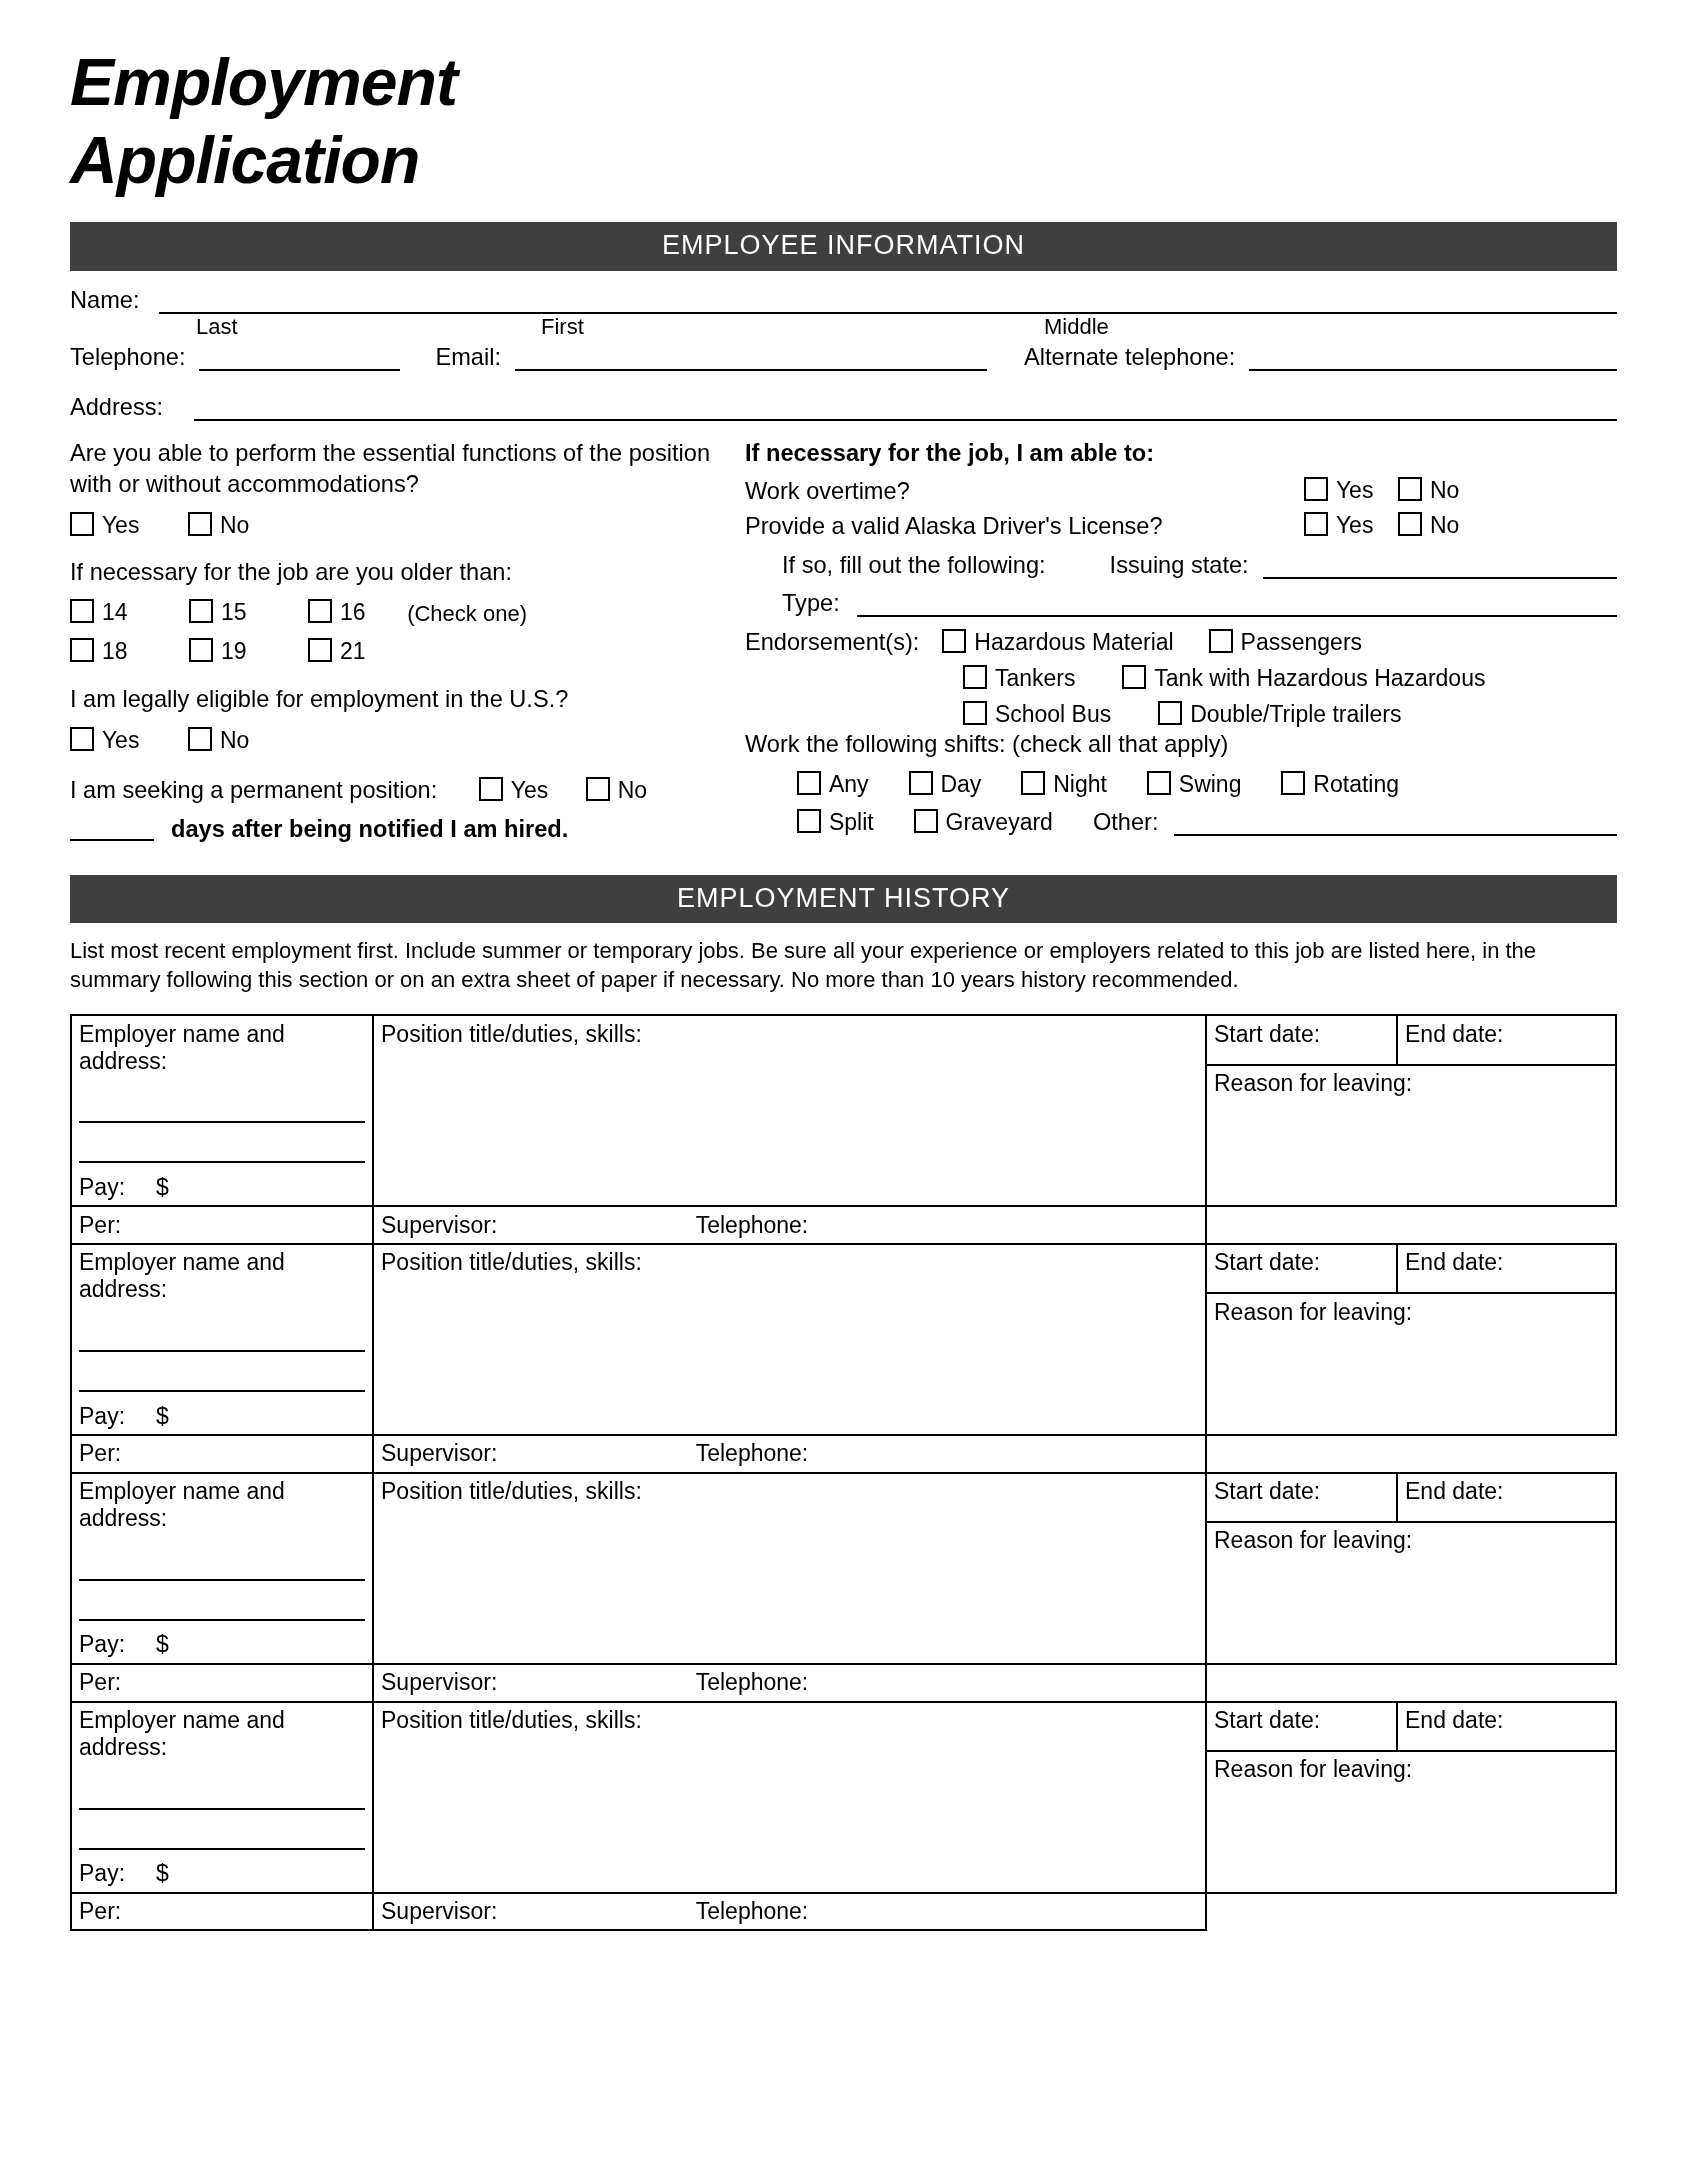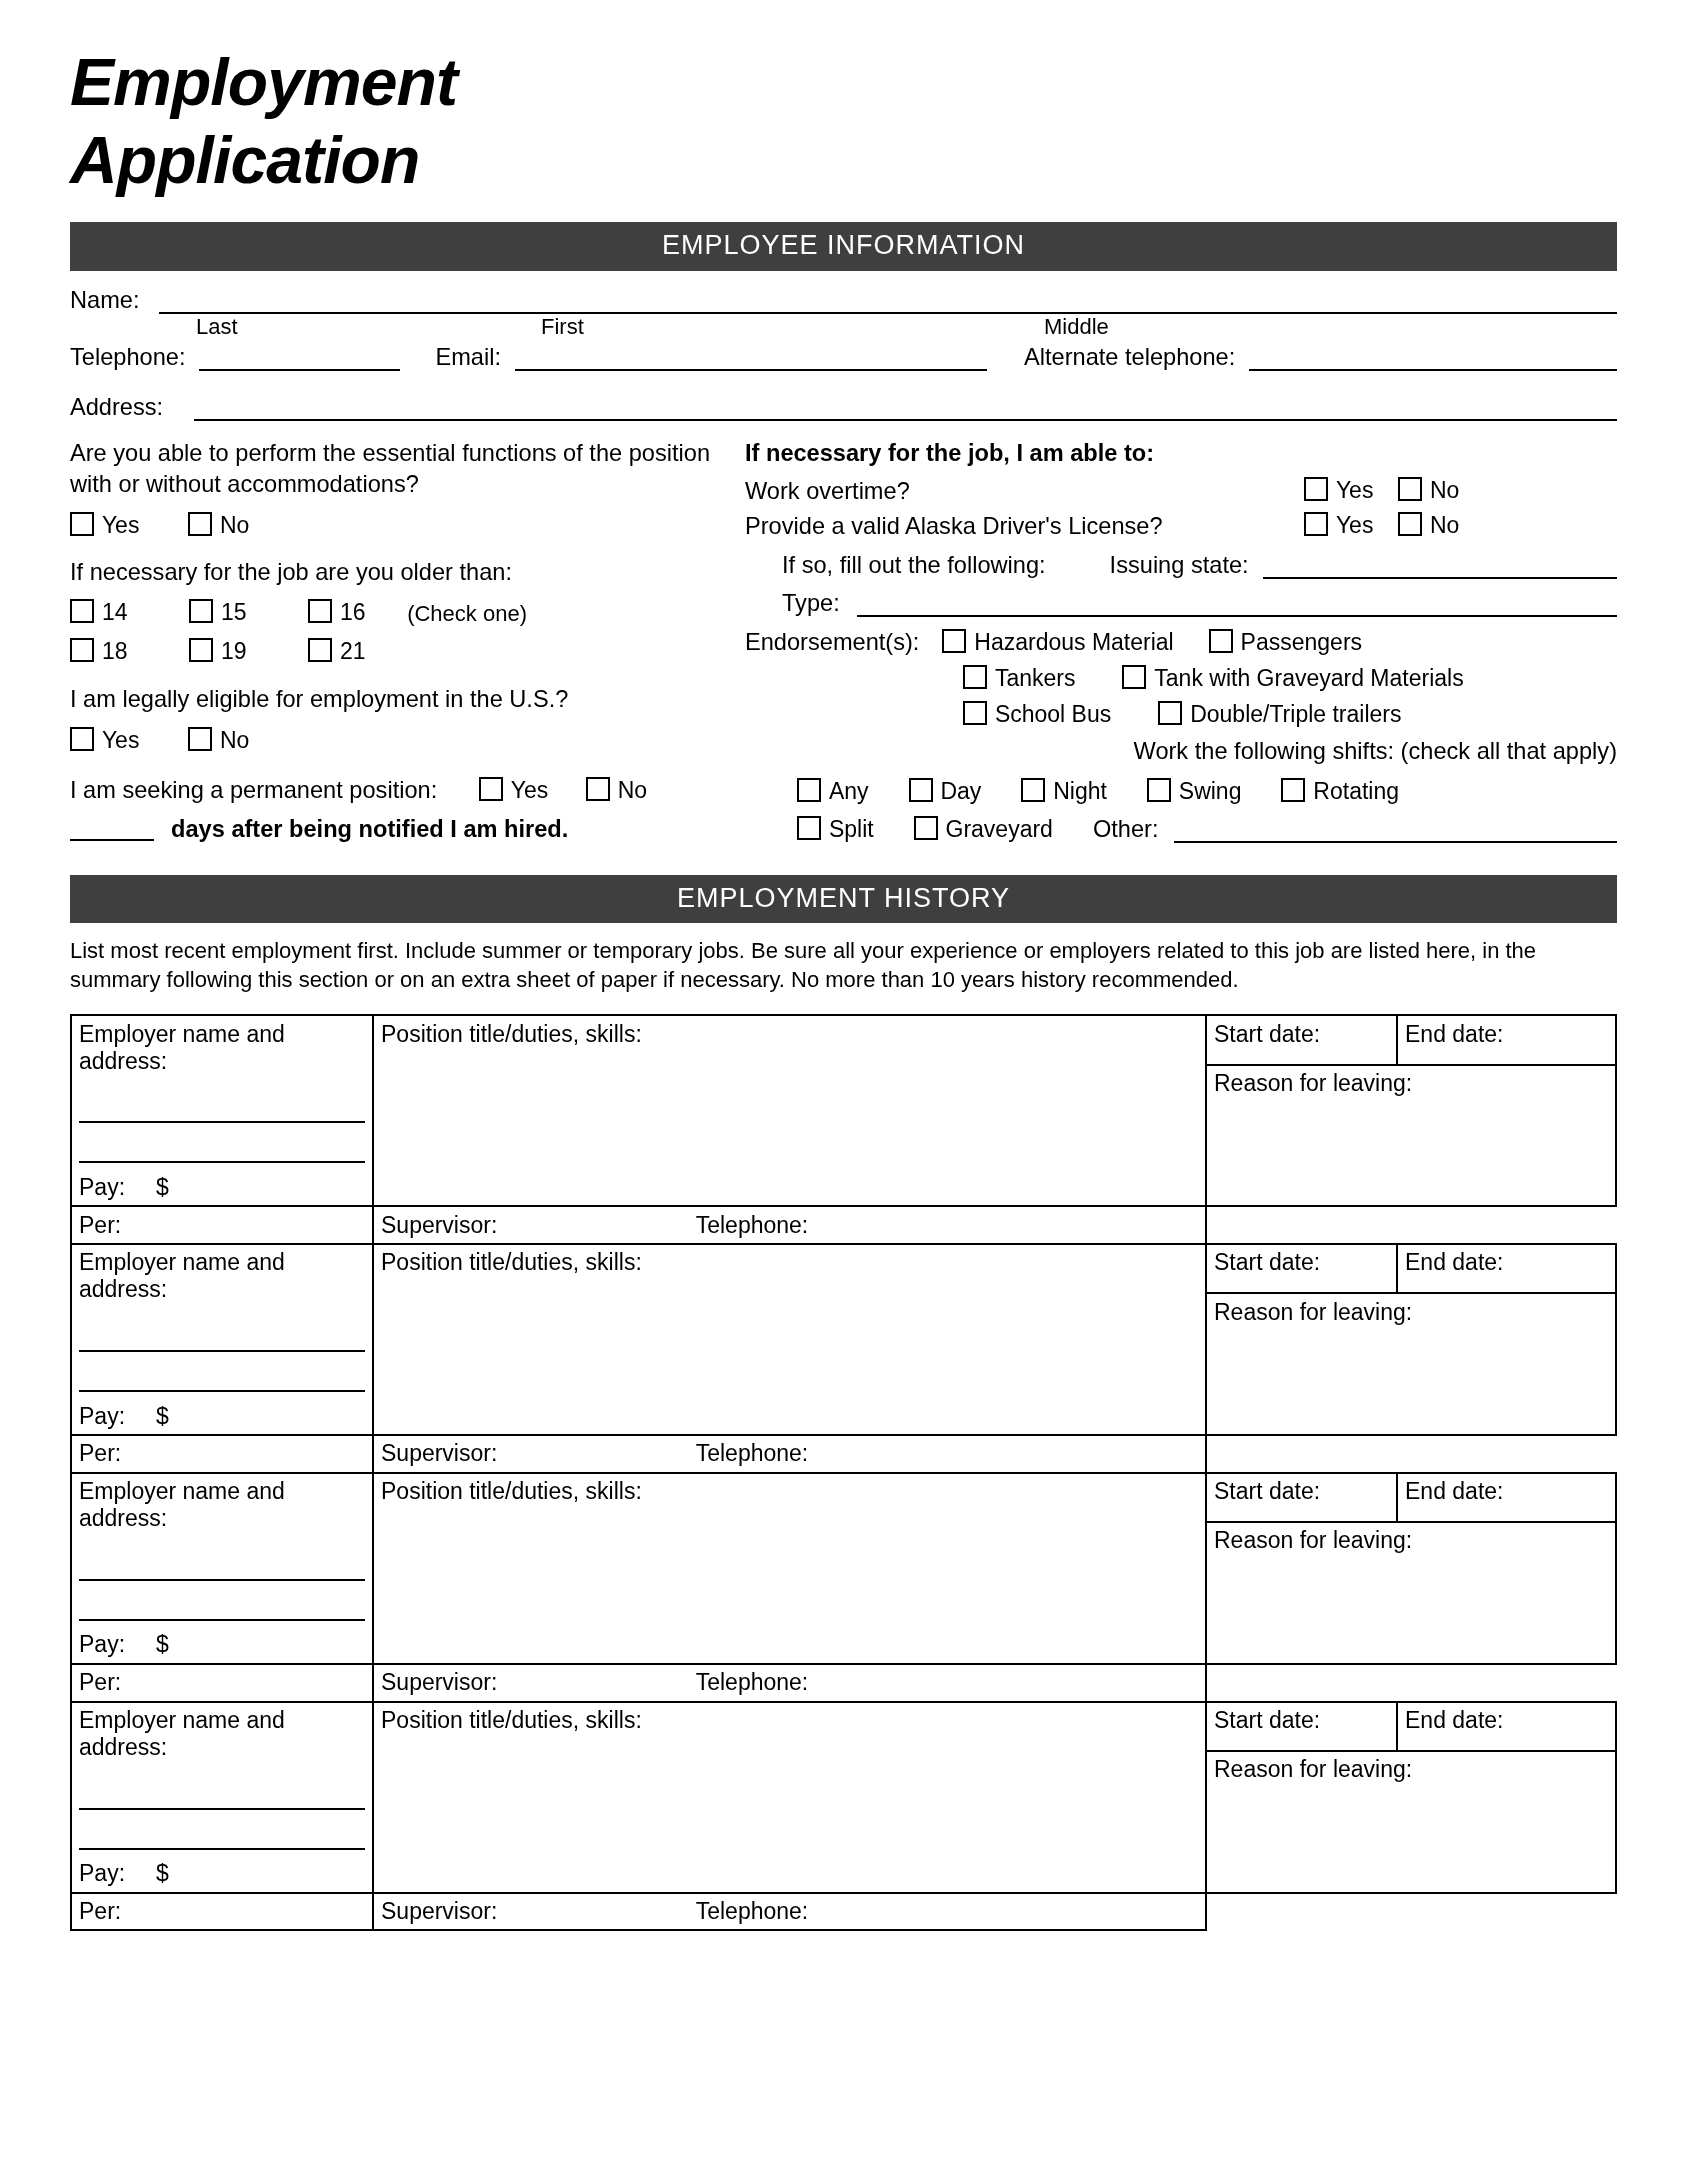--- a/index.html
+++ b/index.html
@@ -295,28 +295,28 @@
           <span class="rule flex1" style="margin-left:17.5px;"></span>
         </div>
 
         <div class="right-line" style="margin-top:12.2px;">
           <span>Endorsement(s):</span>
           <span class="cb-item" style="margin-left:23px;"><span class="cb"></span><span>Hazardous Material</span></span>
           <span class="cb-item" style="margin-left:35px;"><span class="cb"></span><span>Passengers</span></span>
         </div>
         <div class="right-line" style="margin-top:8.7px;padding-left:218px;">
           <span class="cb-item"><span class="cb"></span><span>Tankers</span></span>
-          <span class="cb-item" style="margin-left:47px;"><span class="cb"></span><span>Tank with Graveyard Materials</span></span>
+          <span class="cb-item" style="margin-left:47px;"><span class="cb"></span><span>Tank with Hazardous Hazardous</span></span>
         </div>
         <div class="right-line" style="margin-top:8.7px;padding-left:218px;">
           <span class="cb-item"><span class="cb"></span><span>School Bus</span></span>
           <span class="cb-item" style="margin-left:47px;"><span class="cb"></span><span>Double/Triple trailers</span></span>
         </div>
 
-        <div class="q" style="margin-top:8px;text-align:right;">Work the following shifts: (check all that apply)</div>
+        <div class="q" style="margin-top:1px;">Work the following shifts: (check all that apply)</div>
         <div class="right-line" style="margin-top:10.5px;padding-left:52px;">
           <span class="cb-item"><span class="cb"></span><span>Any</span></span>
           <span class="cb-item" style="margin-left:40px;"><span class="cb"></span><span>Day</span></span>
           <span class="cb-item" style="margin-left:40px;"><span class="cb"></span><span>Night</span></span>
           <span class="cb-item" style="margin-left:40px;"><span class="cb"></span><span>Swing</span></span>
           <span class="cb-item" style="margin-left:40px;"><span class="cb"></span><span>Rotating</span></span>
         </div>
         <div class="right-line" style="margin-top:10.5px;padding-left:52px;">
           <span class="cb-item"><span class="cb"></span><span>Split</span></span>
           <span class="cb-item" style="margin-left:40px;"><span class="cb"></span><span>Graveyard</span></span>

